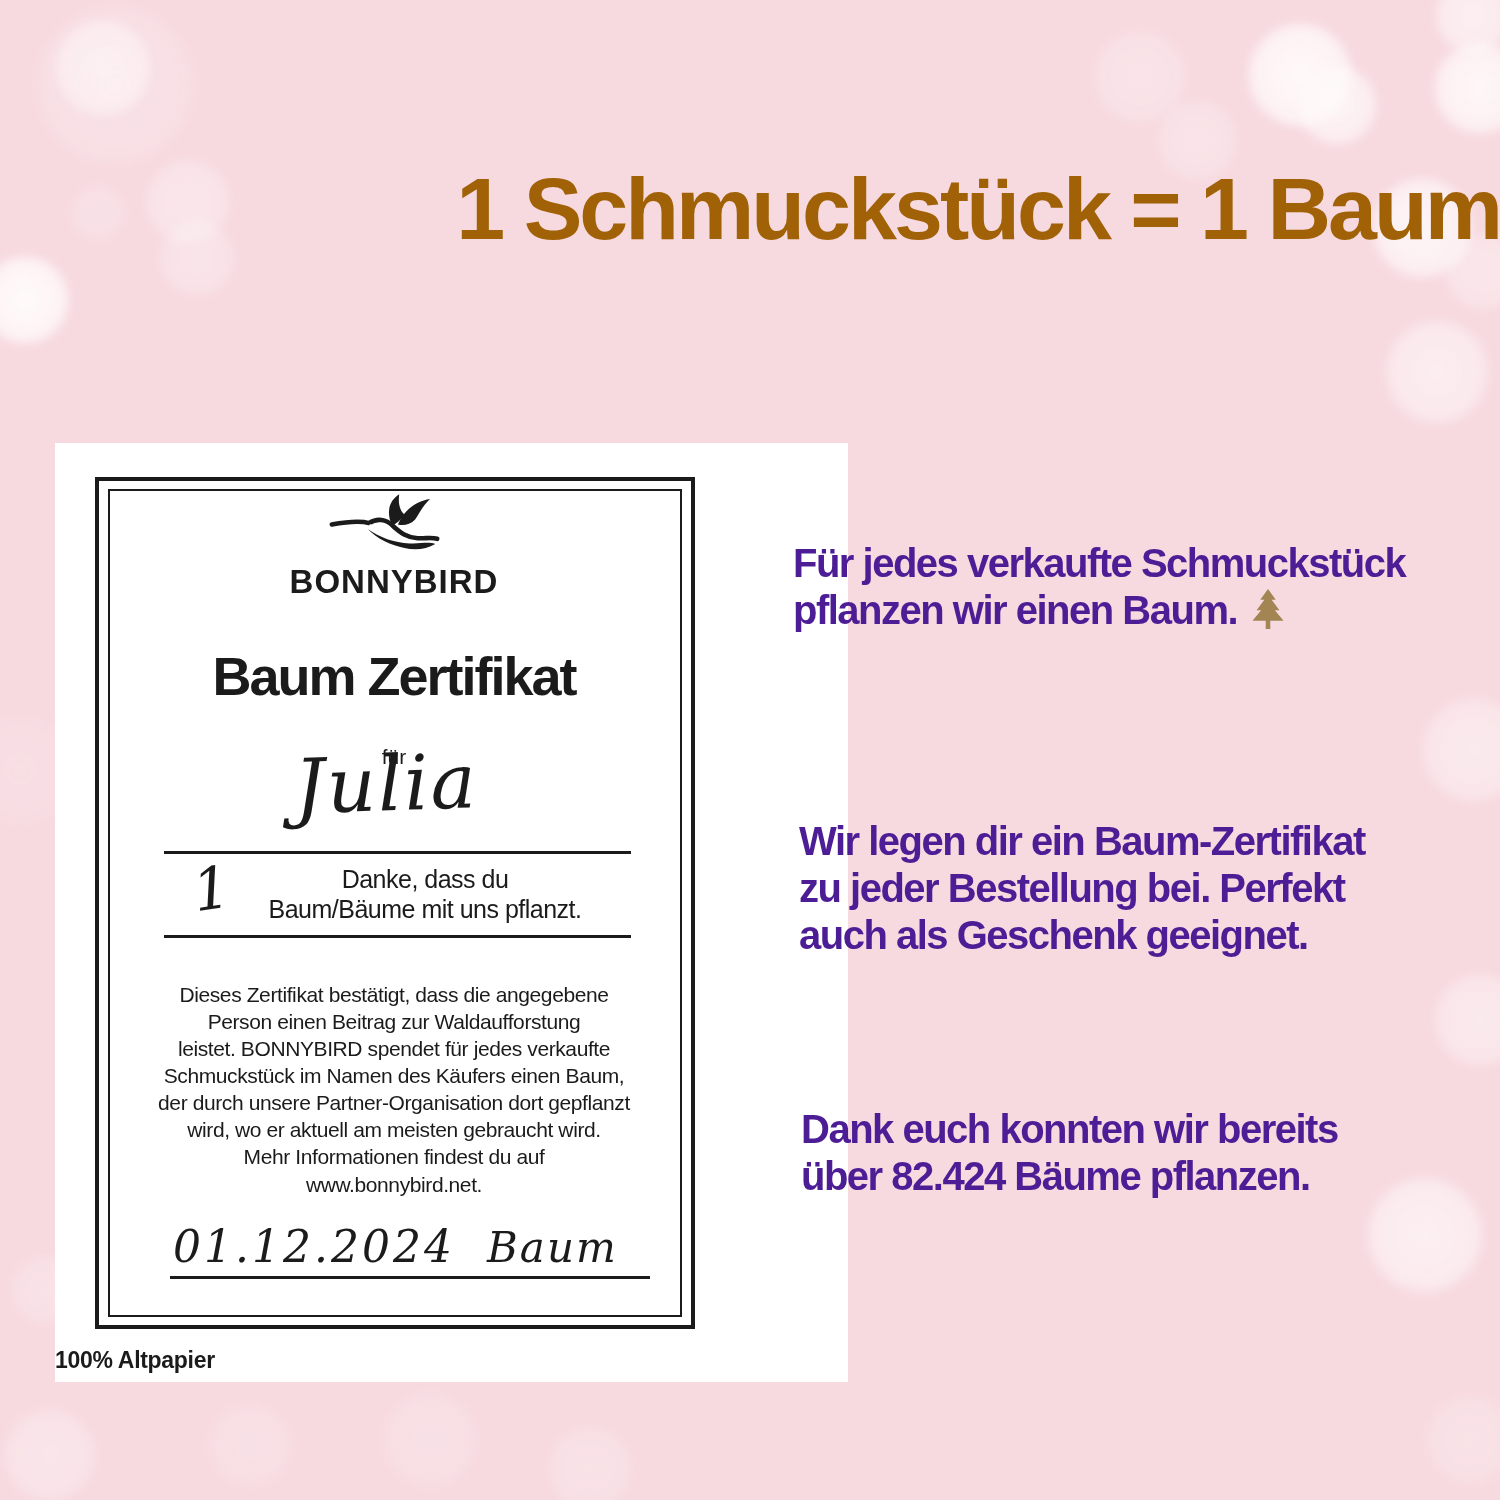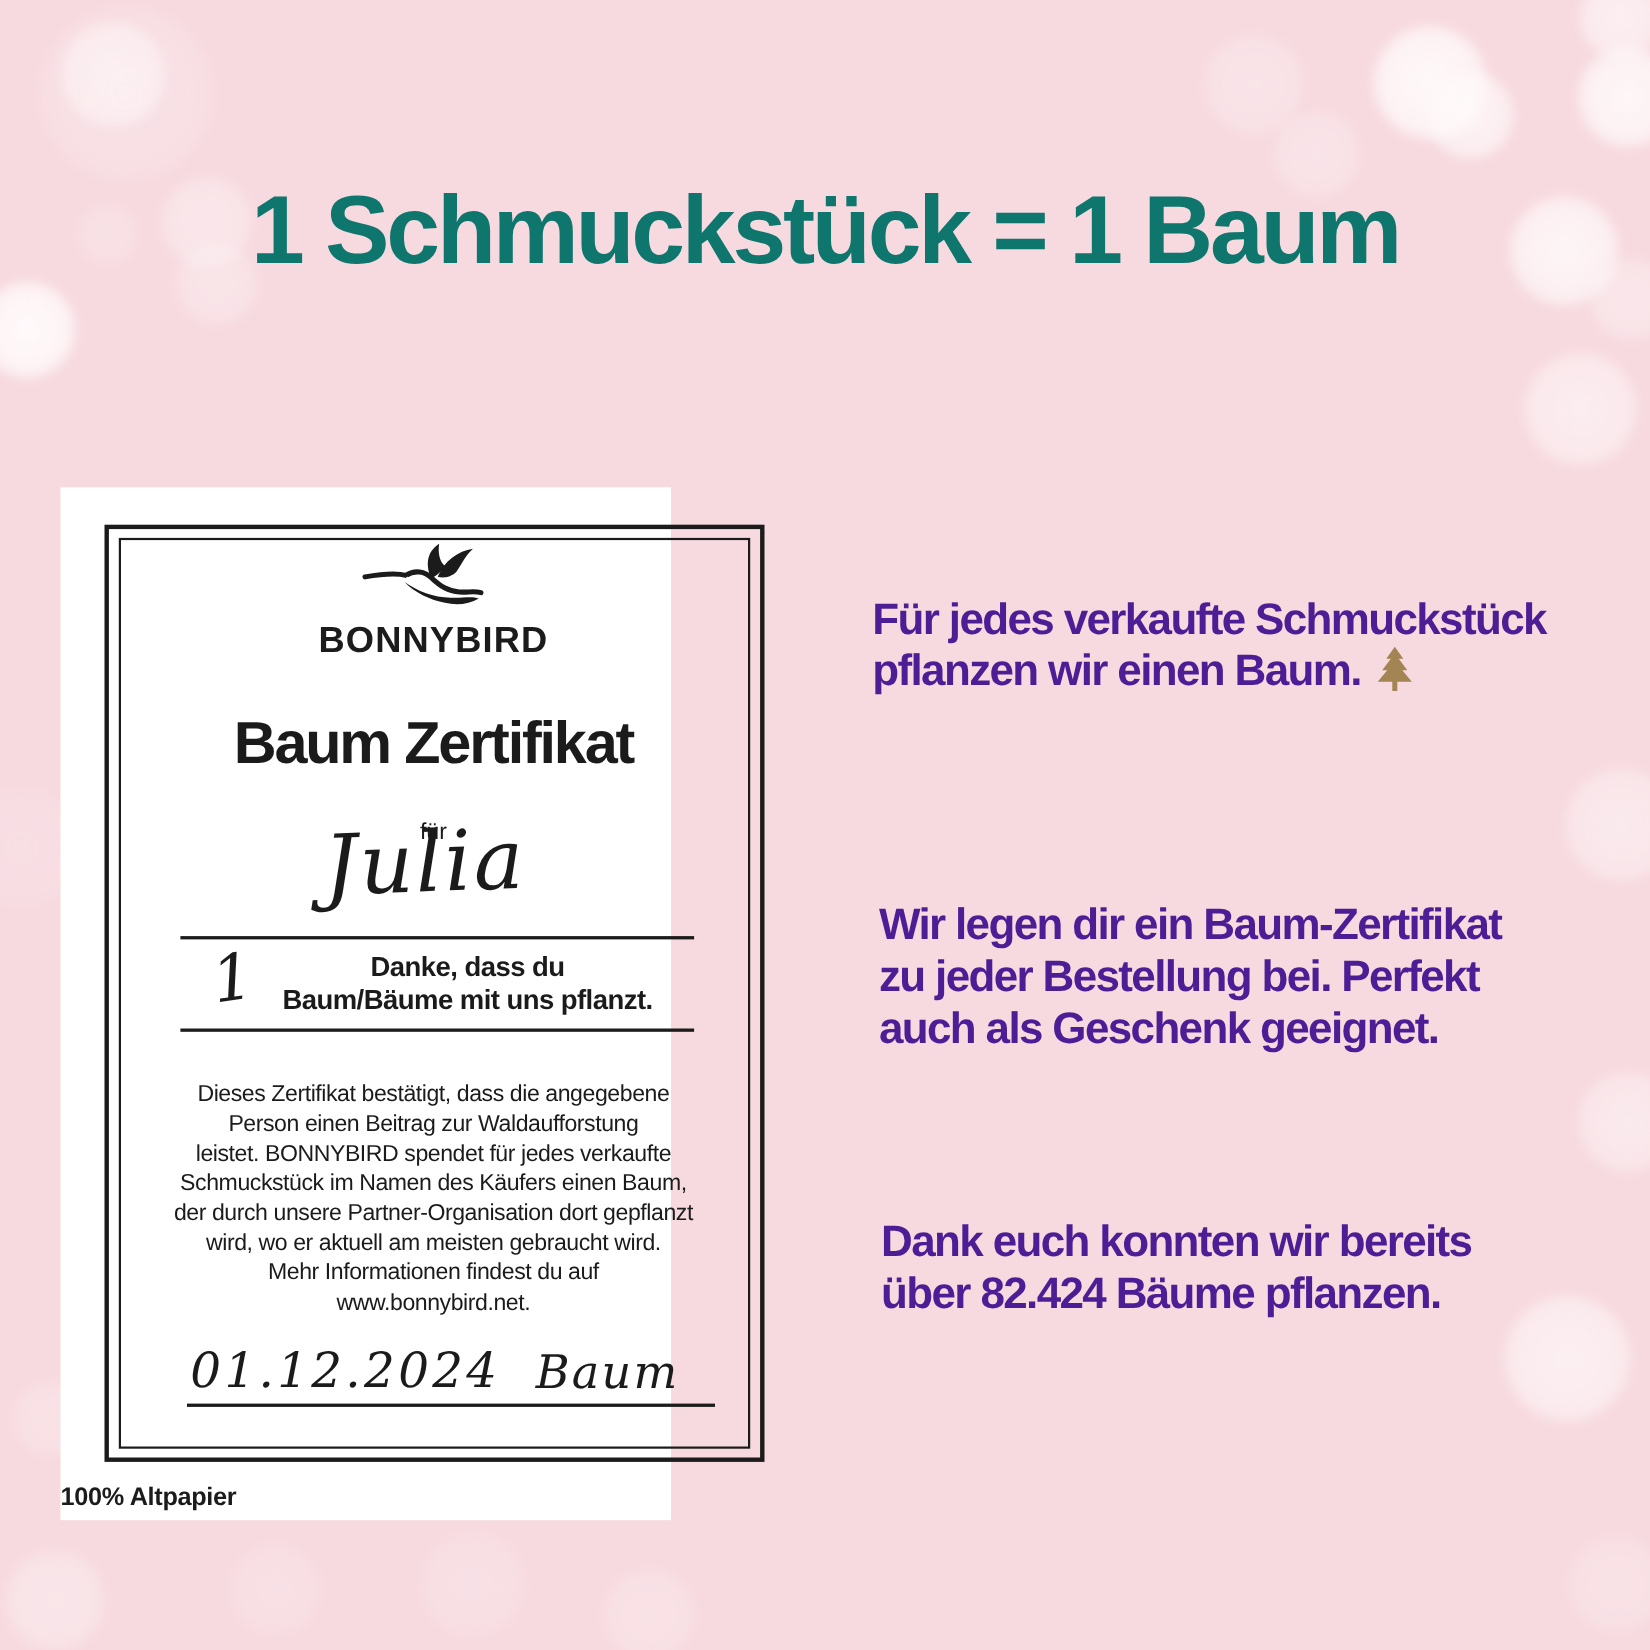--- a/index.html
+++ b/index.html
@@ -6,26 +6,26 @@
   #canvas{
     position:relative;width:1500px;height:1500px;overflow:hidden;
     background:#f7dae0;
     font-family:"Liberation Sans","DejaVu Sans",sans-serif;
   }
   
   .bokeh{position:absolute;border-radius:50%;pointer-events:none;}
   
   .main-title{
     position:absolute;top:158px;left:0;width:1500px;
-    text-align:center;font-size:88px;font-weight:bold;letter-spacing:-3px;
-    color:#0f766e;white-space:nowrap;
+    text-align:right;font-size:88px;font-weight:bold;letter-spacing:-3px;
+    color:#a16207;white-space:nowrap;
   }
   
   .certificate{
-    position:absolute;left:55px;top:443px;width:555px;height:939px;
+    position:absolute;left:55px;top:443px;width:793px;height:939px;
     background:#ffffff;color:#1b1b1b;
   }
   .b-outer{position:absolute;left:40px;top:34px;width:600px;height:852px;
     border:4px solid #1b1b1b;box-sizing:border-box;}
   .b-inner{position:absolute;left:53px;top:46px;width:574px;height:828px;
     border:2px solid #1b1b1b;box-sizing:border-box;}
   .logo{position:absolute;top:50px;left:0;width:678px;text-align:center;}
   .brand{position:absolute;top:120px;left:0;width:678px;text-align:center;
     font-size:33px;font-weight:bold;letter-spacing:1px;}
   .brand-sub{position:absolute;top:158px;left:0;width:678px;text-align:center;
@@ -34,21 +34,21 @@
     font-size:54px;font-weight:bold;letter-spacing:-2px;white-space:nowrap;}
   .fuer{position:absolute;top:288px;left:0;width:678px;text-align:center;font-size:21px;margin-top:14px;}
   .handwrite{font-family:"DejaVu Serif","Liberation Serif",serif;font-style:italic;}
   .name{position:absolute;top:296px;left:0;width:678px;text-align:center;
     font-size:76px;letter-spacing:2px;transform:rotate(-2deg) translateX(-8px);}
   .rule{position:absolute;border-top:3px solid #1b1b1b;height:0;}
   .rule-1{top:408px;left:109px;width:467px;}
   .rule-2{top:492px;left:109px;width:467px;}
   .count{position:absolute;top:412px;left:138px;font-size:58px;transform:rotate(-8deg);}
   .thanks{position:absolute;top:421px;left:150px;width:440px;text-align:center;
-    font-size:25px;font-weight:bold;line-height:30px;letter-spacing:-0.5px;}
+    font-size:25px;font-weight:normal;line-height:30px;letter-spacing:-0.5px;}
   .cert-body{position:absolute;top:538px;left:69px;width:540px;text-align:center;
     font-size:21px;line-height:27px;letter-spacing:-0.4px;}
   .cert-body div{white-space:nowrap;}
   .cert-info{position:absolute;top:700px;left:69px;width:540px;text-align:center;
     font-size:21px;line-height:28px;letter-spacing:-0.4px;}
   .date{position:absolute;top:778px;left:118px;font-size:44px;letter-spacing:3px;}
   .signature{position:absolute;top:780px;left:432px;font-size:42px;letter-spacing:2px;}
   .rule-sig{top:833px;left:115px;width:480px;}
   .paper-note{position:absolute;top:904px;left:0;width:678px;text-align:left;
     font-size:23px;font-weight:600;letter-spacing:-0.3px;}

